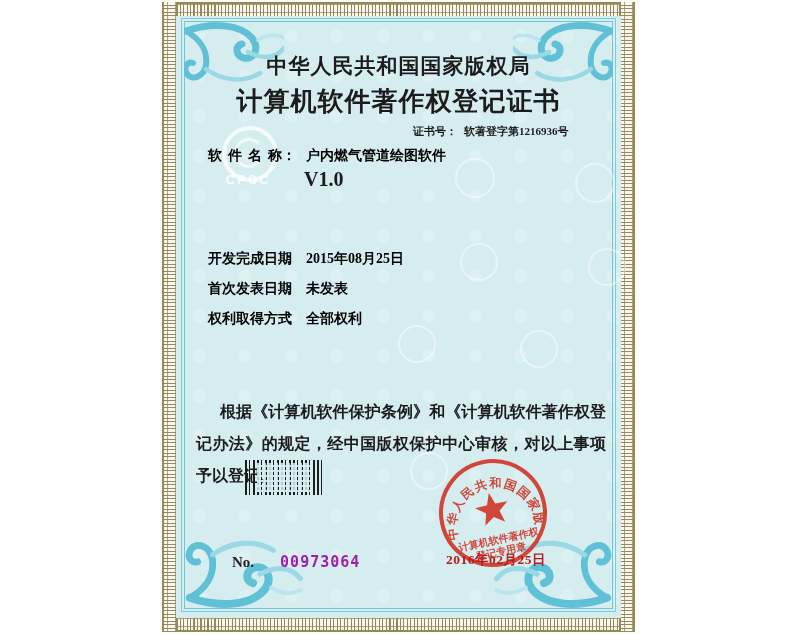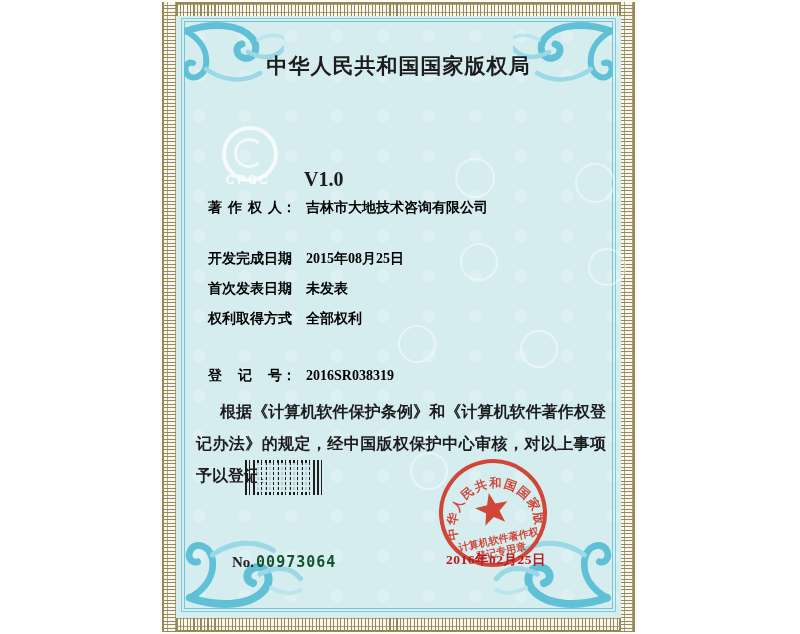--- a/index.html
+++ b/index.html
@@ -67,22 +67,22 @@
     background-image:
       repeating-linear-gradient(0deg,rgba(214,237,240,.95) 0 2px,transparent 2px 5px),
       repeating-linear-gradient(90deg,rgba(214,237,240,.85) 0 3px,transparent 3px 6px); }
 
   
   .seal { position:absolute; left:277px; top:457px; width:112px; height:112px;
     transform:rotate(-12deg); opacity:.92; }
   .seal-date { position:absolute; left:286px; top:551px; font-size:13.5px; font-weight:700; color:#b91c1c; letter-spacing:.5px; }
 
   .serial { position:absolute; left:72px; top:553px; font-size:15px; font-weight:600; color:#222; }
-  .serial .num { font-family:"DejaVu Sans Mono","Liberation Mono",monospace; color:#14532d;
-    letter-spacing:1px; margin-left:2px; font-weight:700; }
+  .serial .num { font-family:"DejaVu Sans Mono","Liberation Mono",monospace; color:#a21caf;
+    letter-spacing:1px; margin-left:26px; font-weight:700; }
 </style>
 </head>
 <body>
 
 <div class="canvas">
   <div class="page">
 
     <div class="gk gk-h gk-top"></div>
     <div class="gk gk-h gk-bottom"></div>
     <div class="gk gk-v gk-left"></div>
@@ -136,37 +136,38 @@
     <div class="wm-ring" style="left:238px;top:325px;width:34px;height:34px;"></div>
     <div class="wm-ring" style="left:360px;top:330px;width:34px;height:34px;"></div>
     <div class="wm-ring" style="left:482px;top:325px;width:34px;height:34px;"></div>
     <div class="wm-ring" style="left:250px;top:452px;width:34px;height:34px;"></div>
 
     <div class="cpcc-ring"></div>
     <div class="cpcc-inner"></div>
     <div class="cpcc-text">CPCC</div>
 
     <div class="t authority">中华人民共和国国家版权局</div>
+    <div class="t main-title">计算机软件著作权登记证书</div>
+    <div class="t certno">
+      <span>证书号：</span><span class="v">软著登字第1216936号</span>
+    </div>
 
+    <div class="row" style="top:147px;">
+      <span class="jlabel">软件名称</span><span>：</span><span class="fvalue">户内燃气管道绘图软件</span>
+    </div>
     <div class="t v2">V1.0</div>
 
-    <div class="row" style="top:199px;">
-      <span class="jlabel">著作权人</span><span>：</span><span class="fvalue">吉林市大地技术咨询有限公司</span>
-    </div>
     <div class="row" style="top:250px;">
       <span class="jlabel">开发完成日期</span><span>：</span><span class="fvalue">2015年08月25日</span>
     </div>
     <div class="row" style="top:280px;">
       <span class="jlabel">首次发表日期</span><span>：</span><span class="fvalue">未发表</span>
     </div>
     <div class="row" style="top:310px;">
       <span class="jlabel">权利取得方式</span><span>：</span><span class="fvalue">全部权利</span>
-    </div>
-    <div class="row" style="top:367px;">
-      <span class="jlabel">登记号</span><span>：</span><span class="fvalue">2016SR038319</span>
     </div>
 
     <div class="t statement">根据《计算机软件保护条例》和《计算机软件著作权登记办法》的规定，经中国版权保护中心审核，对以上事项予以登记。</div>
 
     <div class="barcode">
       <div class="bc-noise"></div>
     </div>
 
     <svg class="seal" viewBox="0 0 110 110">
       <circle cx="55" cy="55" r="51" fill="none" stroke="#d0392b" stroke-width="4"></circle>

